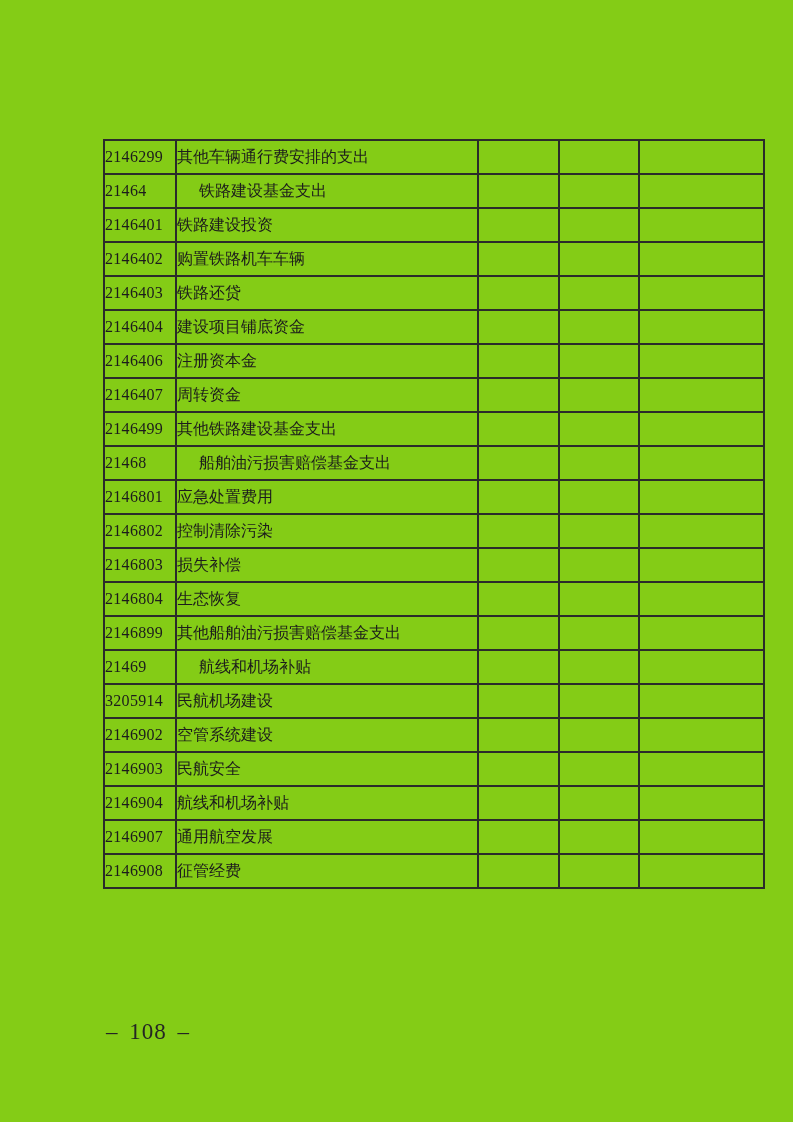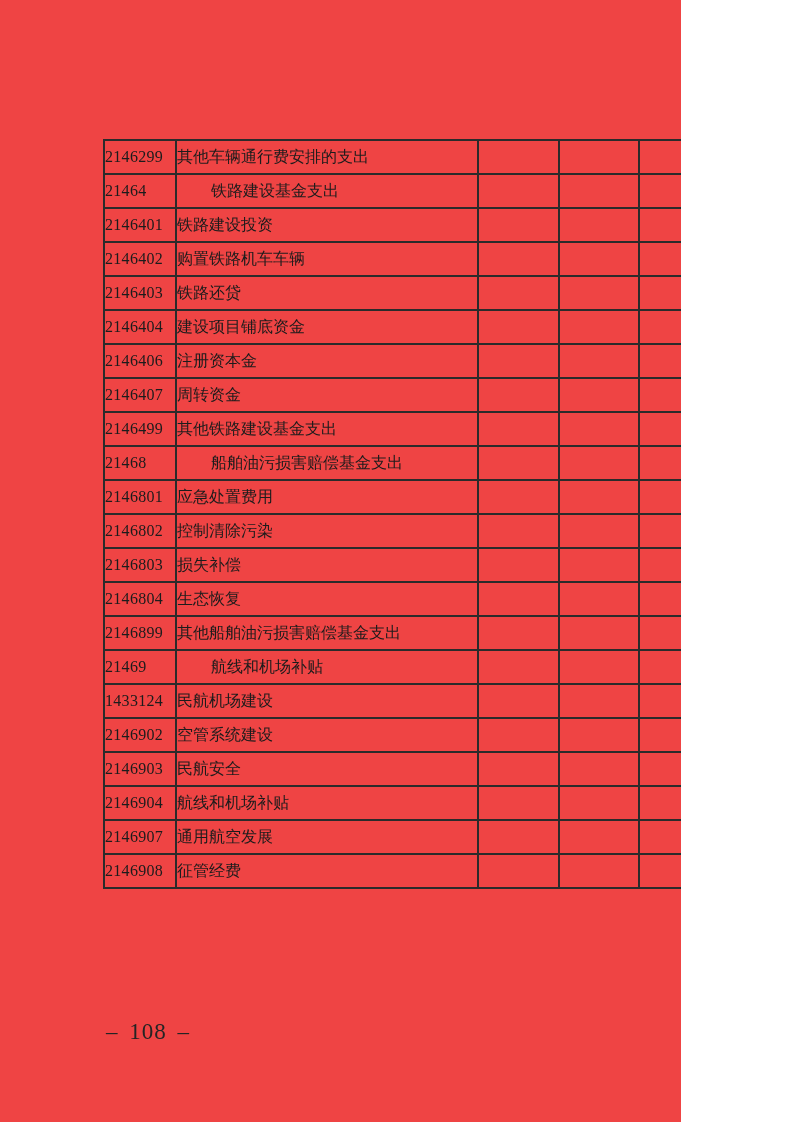--- a/index.html
+++ b/index.html
@@ -1,20 +1,20 @@
 <!DOCTYPE html>
 <html><head>
 <meta charset="utf-8">
 <style>
   html, body { margin: 0; padding: 0; background: #ffffff; }
   .page {
     position: relative;
-    width: 681px;
+    width: 793px;
     height: 1122px;
-    background: #ef4444;
+    background: #84cc16;
     font-family: "Liberation Serif", "DejaVu Serif", serif;
     color: #1c1c1c;
     overflow: hidden;
   }
   table.budget-table {
     position: absolute;
     left: 103px;
     top: 139px;
     width: 660px;
     border-collapse: collapse;
@@ -25,21 +25,21 @@
     border: 2px solid #2b2b2b;
     padding: 0;
     vertical-align: middle;
     font-size: 16px;
     color: #1c1c1c;
     overflow: hidden;
     white-space: nowrap;
   }
   td.code { padding-left: 9px; letter-spacing: 0.3px; }
   td.name { padding-left: 53px; }
-  tr.lv1 td.name { padding-left: 34px; }
+  tr.lv1 td.name { padding-left: 22px; }
   td.val { }
   .pagenum {
     position: absolute;
     left: 106px;
     top: 1019px;
     font-size: 23px;
     letter-spacing: 1px;
     word-spacing: 4px;
     color: #242424;
   }
@@ -183,21 +183,21 @@
 
       <tr class="lv1">
         <td class="code">21469</td>
         <td class="name">航线和机场补贴</td>
         <td class="val"></td>
         <td class="val"></td>
         <td class="val"></td>
       </tr>
 
       <tr class="lv2">
-        <td class="code">1433124</td>
+        <td class="code">3205914</td>
         <td class="name">民航机场建设</td>
         <td class="val"></td>
         <td class="val"></td>
         <td class="val"></td>
       </tr>
 
       <tr class="lv2">
         <td class="code">2146902</td>
         <td class="name">空管系统建设</td>
         <td class="val"></td>

